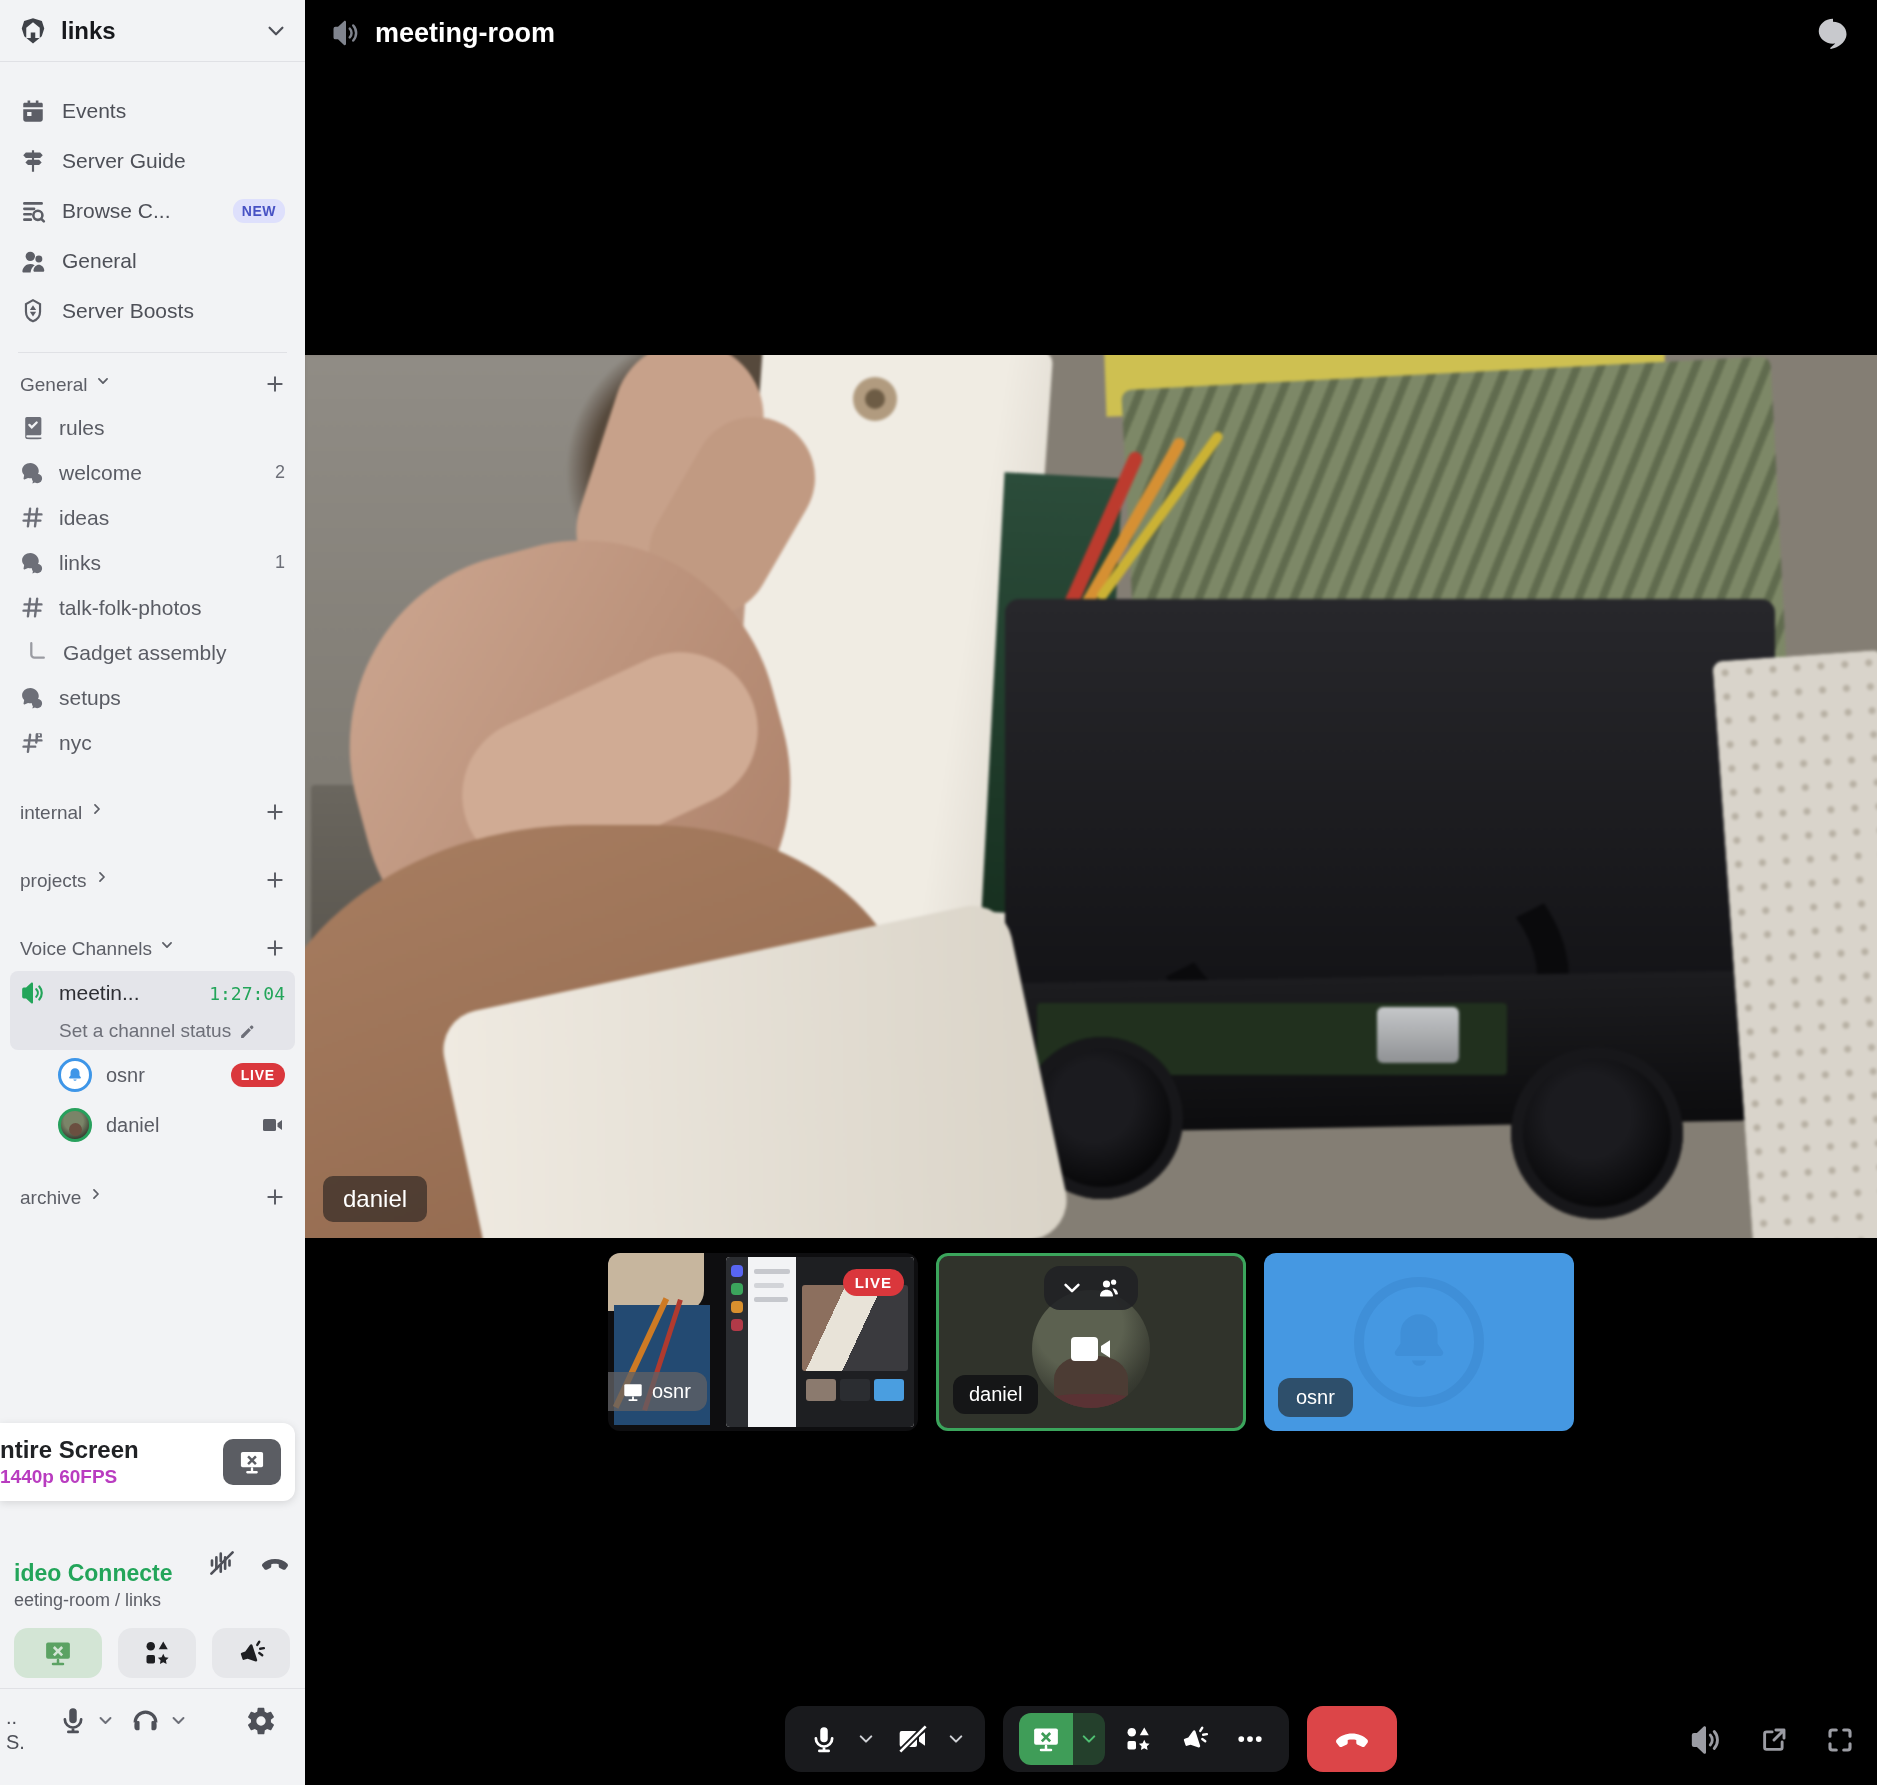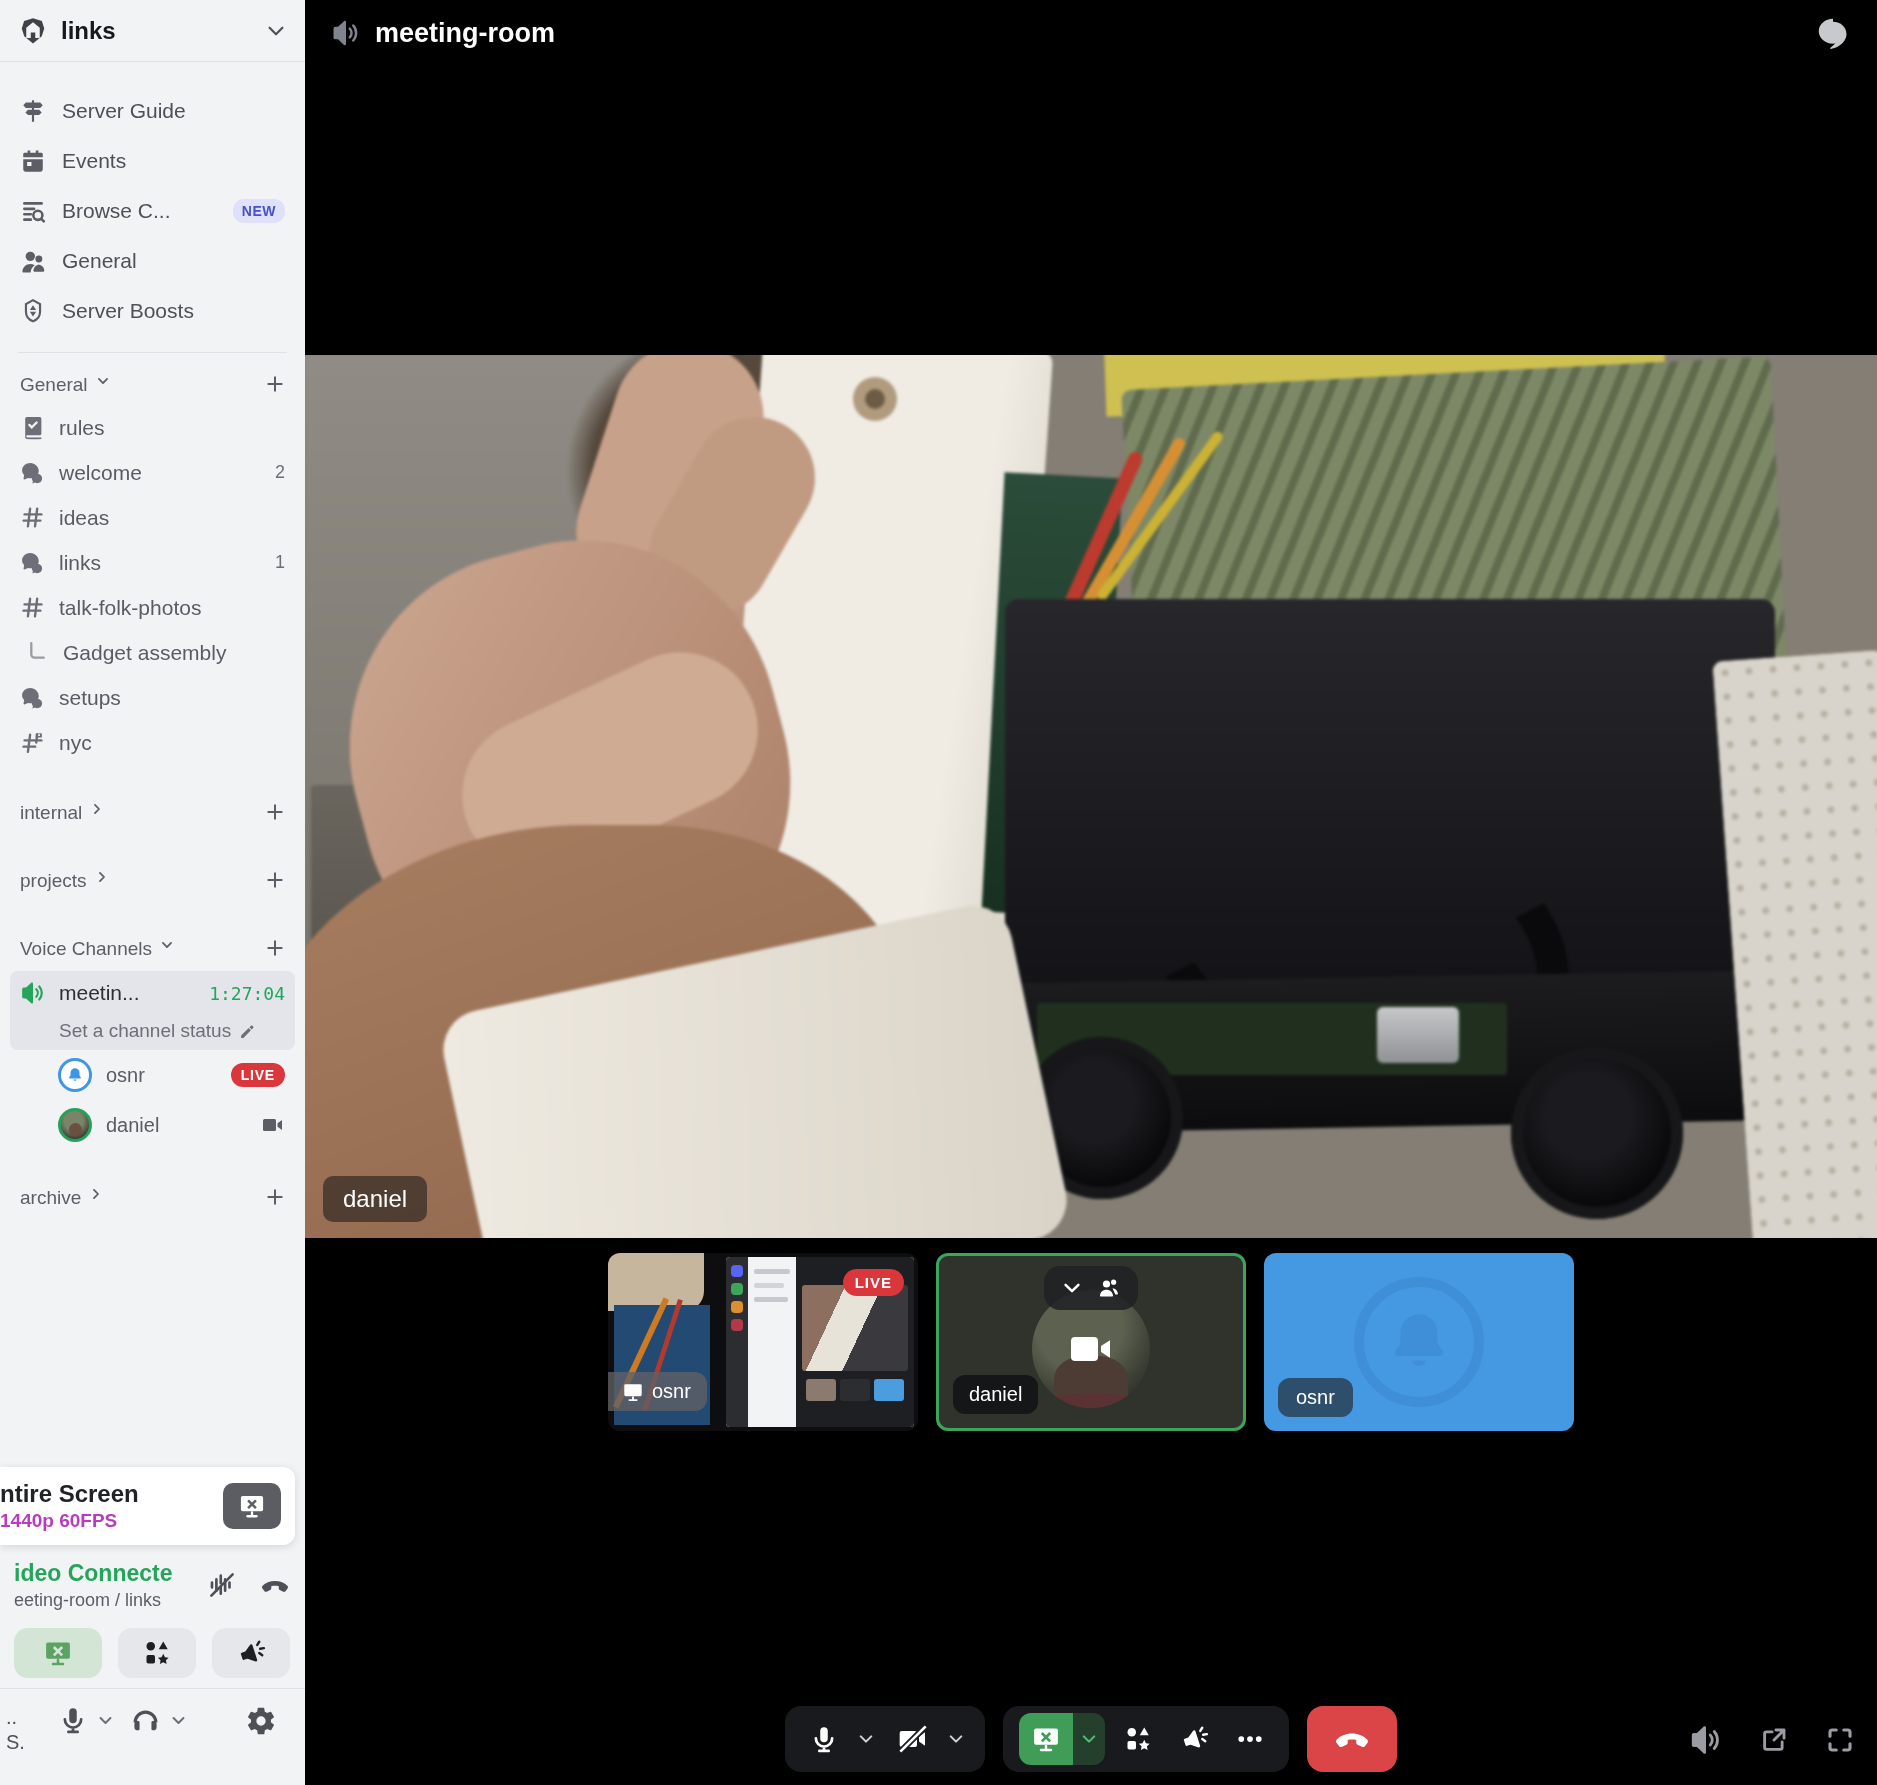--- a/index.html
+++ b/index.html
@@ -50,21 +50,21 @@
   
   .side-bottom { margin-top:auto; flex-shrink:0; }
   .stream-card { background:#fff; border-radius:0 12px 12px 0; margin-right:10px; padding:12px 14px 12px 0; display:flex; align-items:center; box-shadow:0 2px 8px rgba(0,0,0,.12); }
   .stream-card .tcol { line-height:1.25; }
   .stream-card .stitle { font-size:24px; font-weight:600; color:#202225; white-space:nowrap; }
   .stream-card .squality { font-size:19px; font-weight:bold; color:#b93cc0; white-space:nowrap; }
   .stop-stream-btn { margin-left:auto; width:58px; height:46px; border-radius:10px; background:#5b5d63; color:#fff; display:flex; align-items:center; justify-content:center; }
 
   .voice-panel { padding:14px 14px 10px 14px; }
   .vp-row { display:flex; align-items:center; }
-  .vp-txt { line-height:1.3; min-width:0; }
+  .vp-txt { line-height:1.3; min-width:0;margin-top:44px; }
   .vp-title { font-size:23px; font-weight:bold; color:#23a55a; white-space:nowrap; }
   .vp-sub { font-size:18px; color:#5c5e66; white-space:nowrap; }
   .vp-icons { margin-left:auto; display:flex; gap:22px; color:#4e5058; align-items:center; }
   .vp-btns { display:flex; gap:16px; margin-top:16px; }
   .vp-btn { height:50px; border-radius:14px; background:#e6e7ea; display:flex; align-items:center; justify-content:center; color:#1e1f22; }
   .vp-btn.green { background:#d3e5d5; color:#5ba263; width:88px; }
   .vp-btn.g2 { width:78px; }
 
   .user-bar { border-top:1px solid #e0e1e5; height:97px; display:flex; align-items:flex-start; padding:16px 14px 0 6px; gap:0; }
   .ub-name { font-size:20px; color:#4e5058; line-height:1.25; width:46px; }
@@ -186,32 +186,32 @@
             <path d="M5 8.5 12 15.5 19 8.5"></path>
           </svg>
       </span>
     </div>
 
     <div class="side-scroll">
 
       <div class="nav-item">
         <span class="icn">
             <svg width="26" height="26" viewBox="0 0 24 24" fill="currentColor">
+              <path d="M7 2.2h2.4v2.1h5.2V2.2H17v2.1h2.7c.7 0 1.3.6 1.3 1.3v3H3v-3c0-.7.6-1.3 1.3-1.3H7ZM3 10.4h18v9.3c0 1.3-1 2.3-2.3 2.3H5.3C4 22 3 21 3 19.7Zm3.6 2.6v3.6h4v-3.6Z"></path>
+            </svg>
+          </span>
+        <span>Events</span>
+      </div>
+      <div class="nav-item">
+        <span class="icn">
+            <svg width="26" height="26" viewBox="0 0 24 24" fill="currentColor">
               <path d="M11 2h2v2.2h5.6L21 6.7l-2.4 2.5H13v1.6h4.6L20 13.3l-2.4 2.5H13V22h-2v-6.2H7.4L5 13.3l2.4-2.5H11V9.2H5.4L3 6.7l2.4-2.5H11Z"></path>
             </svg>
           </span>
         <span>Server Guide</span>
-      </div>
-      <div class="nav-item">
-        <span class="icn">
-            <svg width="26" height="26" viewBox="0 0 24 24" fill="currentColor">
-              <path d="M7 2.2h2.4v2.1h5.2V2.2H17v2.1h2.7c.7 0 1.3.6 1.3 1.3v3H3v-3c0-.7.6-1.3 1.3-1.3H7ZM3 10.4h18v9.3c0 1.3-1 2.3-2.3 2.3H5.3C4 22 3 21 3 19.7Zm3.6 2.6v3.6h4v-3.6Z"></path>
-            </svg>
-          </span>
-        <span>Events</span>
       </div>
       <div class="nav-item">
         <span class="icn">
             <svg width="26" height="26" viewBox="0 0 24 24" fill="none" stroke="currentColor" stroke-width="2.4" stroke-linecap="round">
               <path d="M4 5h16M4 10h9M4 15h6M4 20h6"></path>
               <circle cx="16.5" cy="16" r="4.2"></circle>
               <path d="M19.6 19.2 22 21.6"></path>
             </svg>
           </span>
         <span>Browse C...</span>

